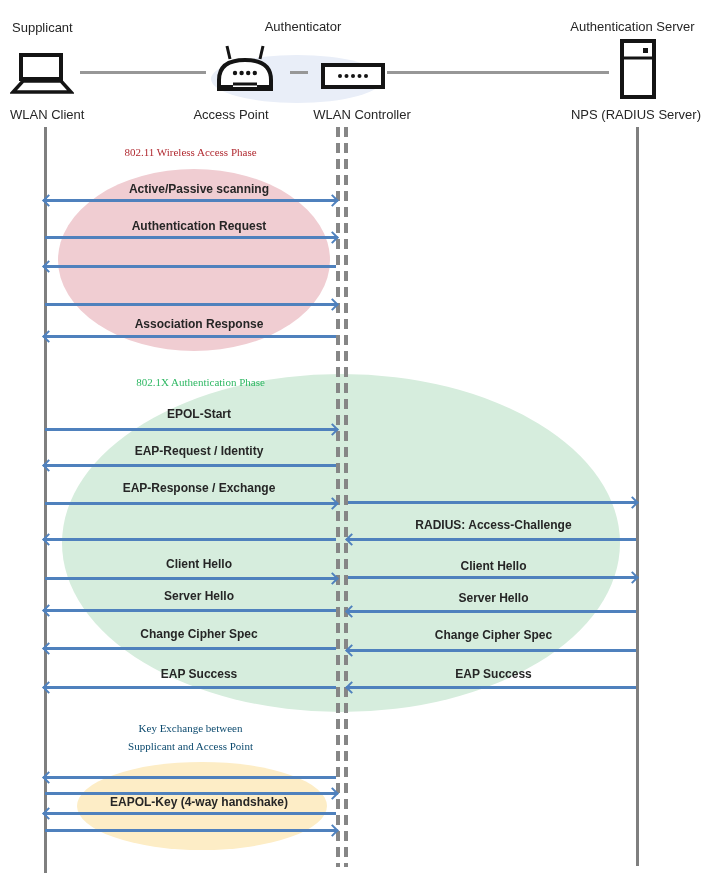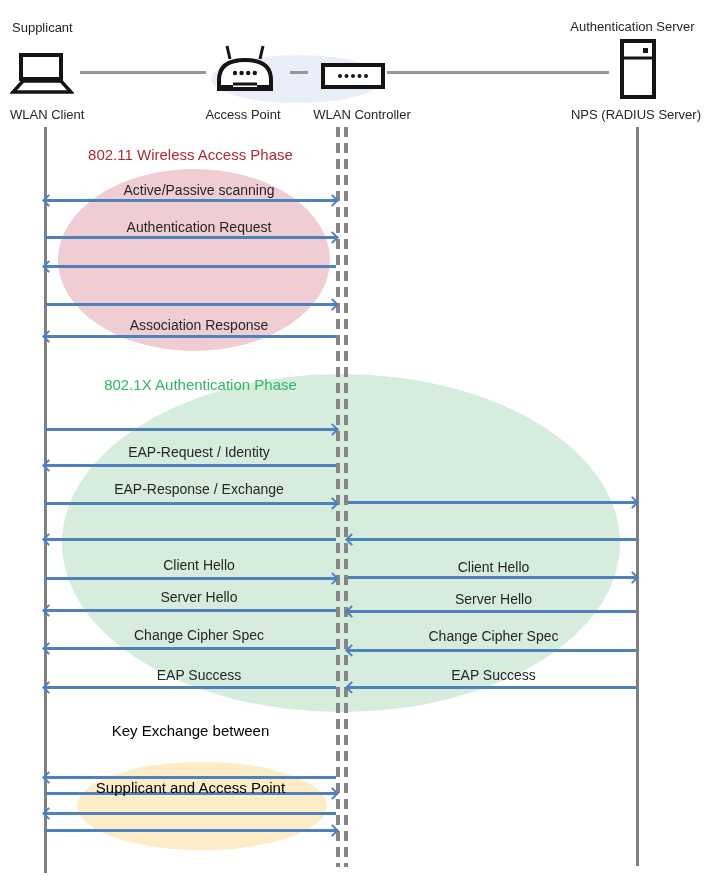--- a/index.html
+++ b/index.html
@@ -21,28 +21,28 @@
 
   
   .icon{position:absolute;z-index:2;line-height:0;}
 
   
   .actor{position:absolute;font-size:13px;color:#262626;z-index:2;white-space:nowrap;}
   .centered{text-align:center;}
 
   
   .phase-title{position:absolute;left:45px;width:291px;text-align:center;
-               font-size:15px;z-index:4;white-space:nowrap;}
+               font-size:11px;z-index:4;white-space:nowrap;font-family:Liberation Serif, serif;}
   .pt-red{color:#b12a31;}
   .pt-green{color:#2eb863;}
-  .pt-orange{color:#000000;}
+  .pt-orange{color:#0c4a6e;}
 
   
-  .mlabel{position:absolute;left:53px;width:292px;text-align:center;font-size:14px;
-          color:#262626;z-index:4;white-space:nowrap;}
+  .mlabel{position:absolute;left:53px;width:292px;text-align:center;font-size:12px;
+          color:#262626;z-index:4;white-space:nowrap;font-weight:bold;}
   .mlabel.rside{left:348px;width:291px;}
 
   
   .arrow{position:absolute;left:45px;width:291px;height:2.5px;background:#4f81bd;z-index:3;}
   .arrow.rside{left:348px;width:288px;}
   .ar::after,.ab::after{content:"";position:absolute;right:-1px;top:-3.5px;width:9px;height:9px;
       box-sizing:border-box;border-top:2.5px solid #4f81bd;border-right:2.5px solid #4f81bd;
       transform:rotate(45deg);}
   .al::before,.ab::before{content:"";position:absolute;left:-1px;top:-3.5px;width:9px;height:9px;
       box-sizing:border-box;border-top:2.5px solid #4f81bd;border-left:2.5px solid #4f81bd;
@@ -52,20 +52,21 @@
 <body>
 
 <div id="page">
 
   <div class="ellipse el-auth"></div>
   <div class="ellipse el-pink"></div>
   <div class="ellipse el-green"></div>
   <div class="ellipse el-yellow"></div>
 
   <div class="actor" style="left:12px;top:20px;">Supplicant</div>
+  <div class="actor centered" style="left:215px;top:19px;width:176px;">Authenticator</div>
   <div class="actor centered" style="left:540px;top:19px;width:185px;">Authentication Server</div>
 
   <div class="hconn" style="left:80px;top:71px;width:126px;"></div>
   <div class="hconn" style="left:290px;top:71px;width:18px;"></div>
   <div class="hconn" style="left:387px;top:71px;width:222px;"></div>
 
   <div class="icon" style="left:10px;top:53px;">
     <svg width="64" height="42" viewBox="0 0 64 42">
       <rect x="11" y="2" width="40" height="24" fill="#fff" stroke="#141414" stroke-width="4"></rect>
       <path d="M3 39 H61 L51 28 H13 Z" fill="#fff" stroke="#141414" stroke-width="3.5"></path>
@@ -100,47 +101,48 @@
   </div>
   <div class="icon" style="left:620px;top:39px;">
     <svg width="36" height="60" viewBox="0 0 36 60">
       <rect x="2" y="2" width="32" height="56" fill="#fff" stroke="#141414" stroke-width="4"></rect>
       <path d="M4 19 H32" stroke="#141414" stroke-width="3"></path>
       <rect x="23" y="9" width="5" height="5" fill="#141414"></rect>
     </svg>
   </div>
 
   <div class="actor" style="left:10px;top:107px;">WLAN Client</div>
-  <div class="actor centered" style="left:193px;top:107px;width:100px;">Access Point</div>
+  <div class="actor centered" style="left:181px;top:107px;width:100px;">Access Point</div>
   <div class="actor centered" style="left:302px;top:107px;width:120px;">WLAN Controller</div>
   <div class="actor centered" style="left:546px;top:107px;width:180px;">NPS (RADIUS Server)</div>
 
   <div class="lifeline" style="left:44px;top:127px;height:746px;"></div>
   <div class="dashline" style="left:336px;top:127px;height:740px;"></div>
   <div class="dashline" style="left:344px;top:127px;height:740px;"></div>
   <div class="lifeline" style="left:636px;top:127px;height:739px;"></div>
 
   <div class="phase-title pt-red" style="top:146px;">802.11 Wireless Access Phase</div>
   <div class="phase-title pt-green" style="top:376px;left:55px;">802.1X Authentication Phase</div>
   <div class="phase-title pt-orange" style="top:722px;">Key Exchange between</div>
-  <div class="phase-title pt-orange" style="top:740px;margin-top:39px;">Supplicant and Access Point</div>
+  <div class="phase-title pt-orange" style="top:740px;">Supplicant and Access Point</div>
 
   <div class="mlabel" style="top:182px;">Active/Passive scanning</div>
   <div class="arrow ab" style="top:199px;"></div>
 
   <div class="mlabel" style="top:219px;">Authentication Request</div>
   <div class="arrow ar" style="top:236px;"></div>
 
   <div class="arrow al" style="top:265px;"></div>
 
   <div class="arrow ar" style="top:303px;"></div>
 
   <div class="mlabel" style="top:317px;">Association Response</div>
   <div class="arrow al" style="top:335px;"></div>
 
+  <div class="mlabel" style="top:407px;">EPOL-Start</div>
   <div class="arrow ar" style="top:428px;"></div>
 
   <div class="mlabel" style="top:444px;">EAP-Request / Identity</div>
   <div class="arrow al" style="top:464px;"></div>
 
   <div class="mlabel" style="top:481px;">EAP-Response / Exchange</div>
   <div class="arrow ar" style="top:502px;"></div>
 
   <div class="arrow al" style="top:538px;"></div>
 
@@ -151,25 +153,27 @@
   <div class="arrow al" style="top:609px;"></div>
 
   <div class="mlabel" style="top:627px;">Change Cipher Spec</div>
   <div class="arrow al" style="top:647px;"></div>
 
   <div class="mlabel" style="top:667px;">EAP Success</div>
   <div class="arrow al" style="top:686px;"></div>
 
   <div class="arrow al" style="top:776px;"></div>
   <div class="arrow ar" style="top:792px;"></div>
+  <div class="mlabel" style="top:795px;">EAPOL-Key (4-way handshake)</div>
   <div class="arrow al" style="top:812px;"></div>
   <div class="arrow ar" style="top:829px;"></div>
 
   <div class="arrow rside ar" style="top:501px;"></div>
 
+  <div class="mlabel rside" style="top:518px;">RADIUS: Access-Challenge</div>
   <div class="arrow rside al" style="top:538px;"></div>
 
   <div class="mlabel rside" style="top:559px;">Client Hello</div>
   <div class="arrow rside ar" style="top:576px;"></div>
 
   <div class="mlabel rside" style="top:591px;">Server Hello</div>
   <div class="arrow rside al" style="top:610px;"></div>
 
   <div class="mlabel rside" style="top:628px;">Change Cipher Spec</div>
   <div class="arrow rside al" style="top:649px;"></div>

